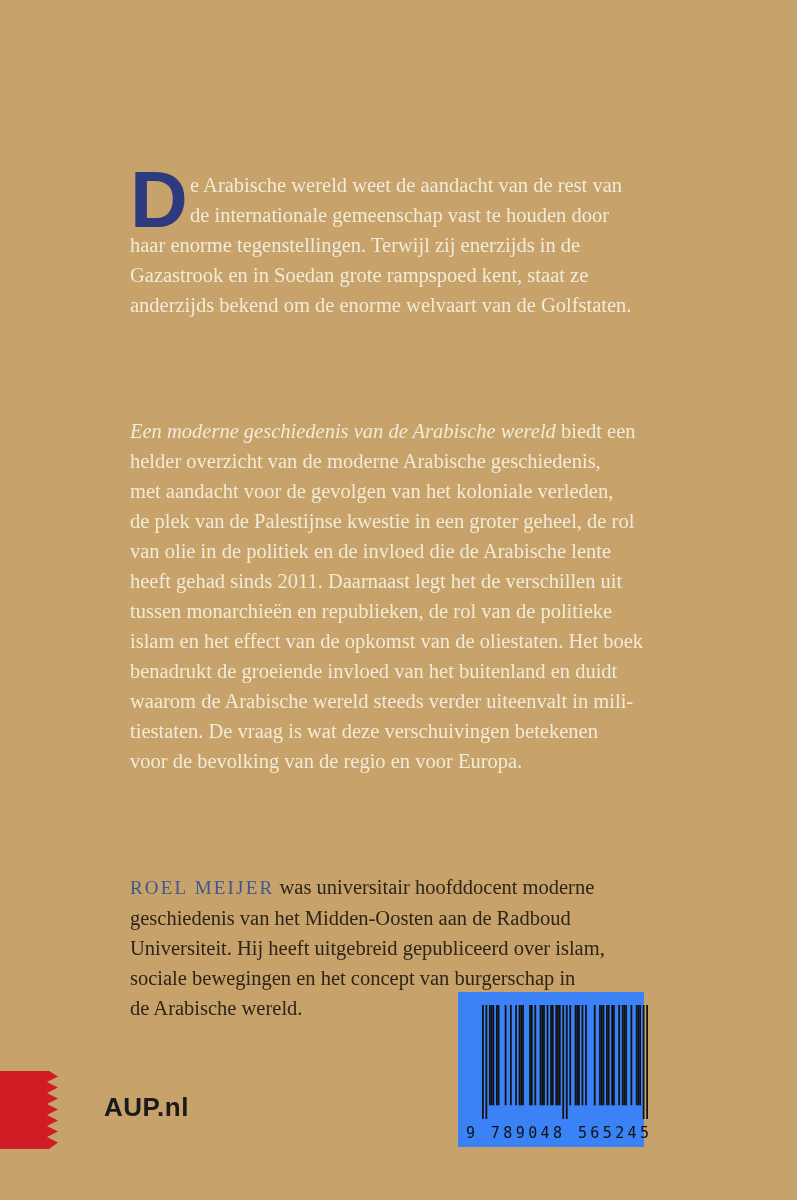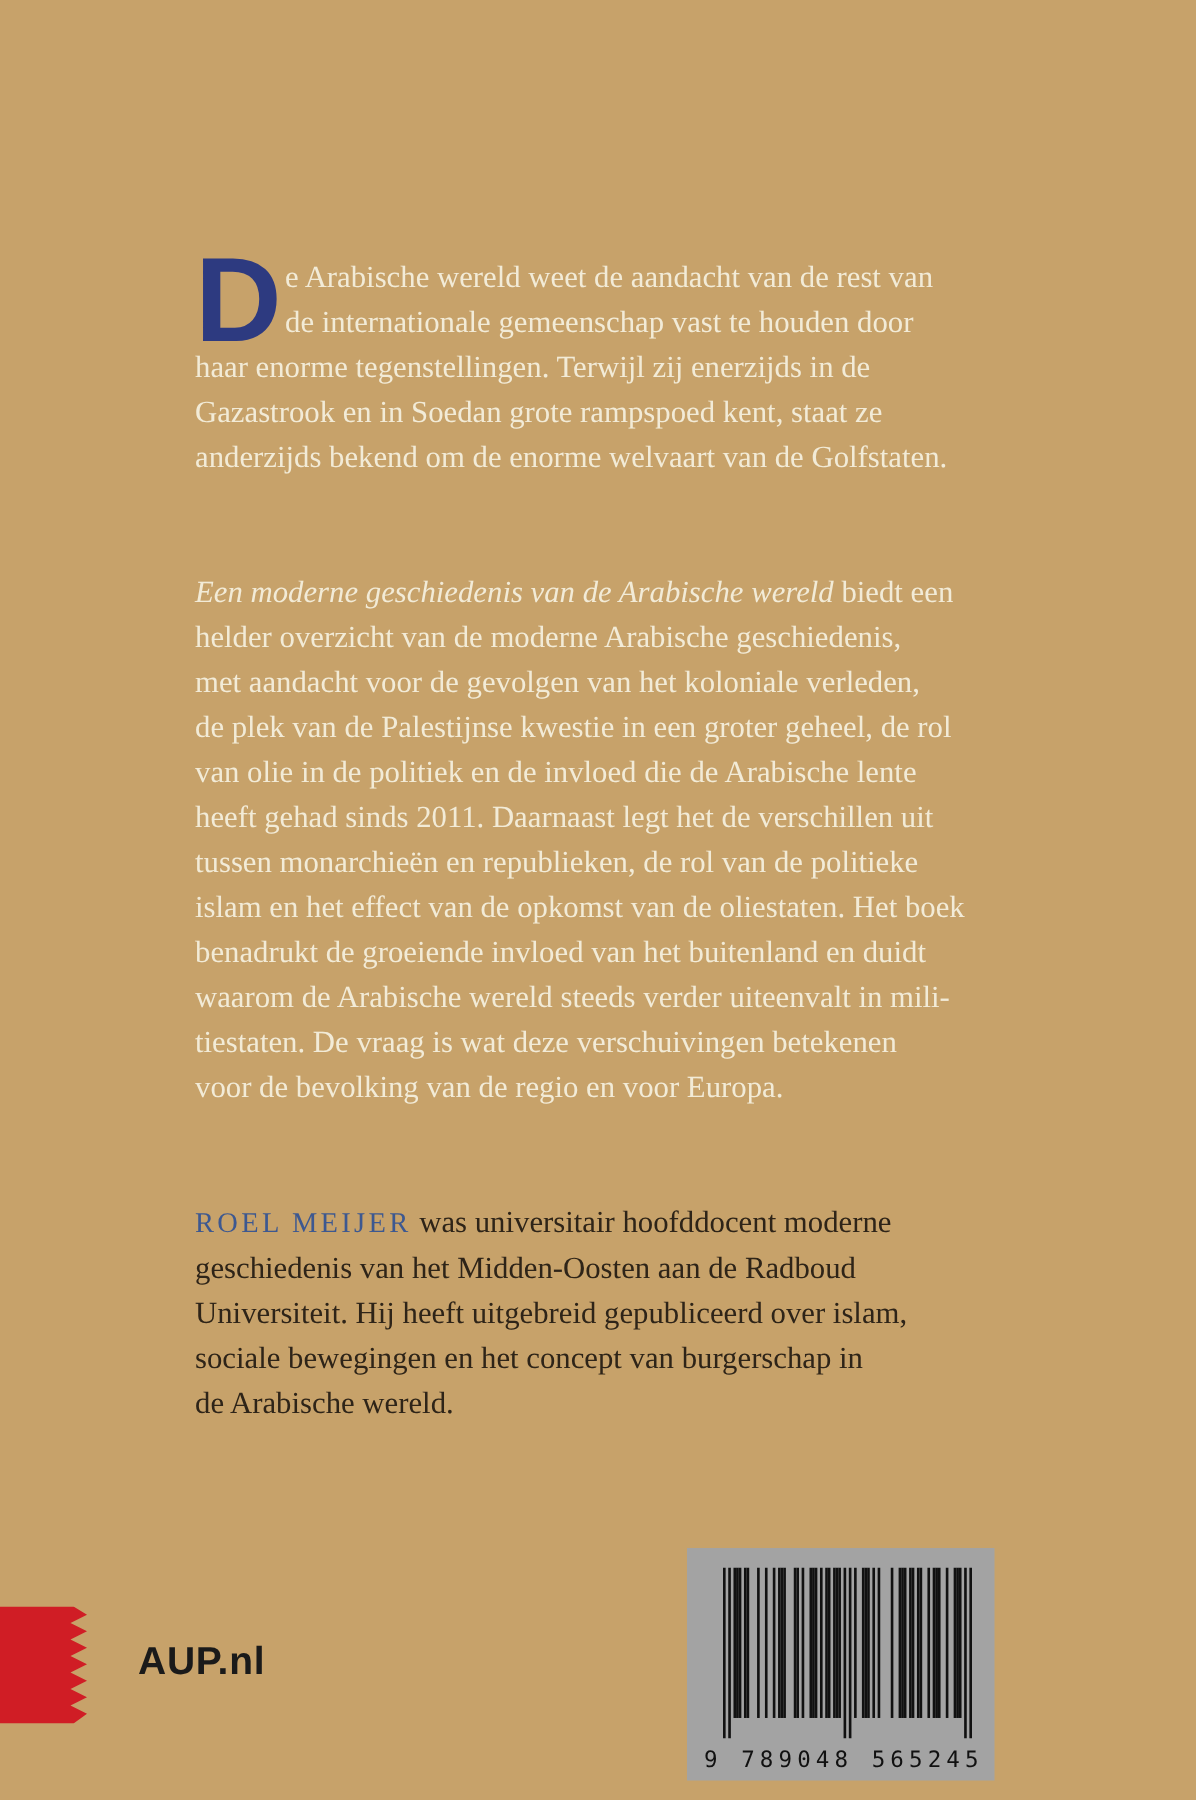--- a/index.html
+++ b/index.html
@@ -25,21 +25,21 @@
     position: absolute;
     left: 130px;
     top: 140px;
     width: 600px;
     color: var(--cream);
     font-size: 20.5px;
     line-height: 30px;
     white-space: pre-line;
   }
   .text-block p { margin: 0; }
-  .para + .para { }
+  .para + .para { margin-top: 36px; }
   .dropcap {
     float: left;
     width: 54px;
     height: 60px;
     margin-right: 6px;
     font-family: "Liberation Sans", "DejaVu Sans", sans-serif;
     font-weight: bold;
     font-size: 80px;
     line-height: 60px;
     color: var(--navy);
@@ -55,36 +55,36 @@
   }
   .ribbon {
     position: absolute;
     left: 0;
     top: 1071px;
     width: 58px;
     height: 78px;
   }
   .publisher-label {
     position: absolute;
-    left: 92px;
+    left: 104px;
     top: 1093px;
     font-family: "Liberation Sans", "DejaVu Sans", sans-serif;
     font-weight: bold;
     font-size: 26px;
     line-height: 28px;
     color: var(--black);
     letter-spacing: 0.5px;
   }
   .barcode-box {
     position: absolute;
     left: 458px;
-    top: 1032px;
-    width: 205px;
+    top: 992px;
+    width: 186px;
     height: 155px;
-    background: #a3a3a3;
+    background: #3b82f6;
   }
   .barcode-bars {
     position: absolute;
     left: 24px;
     top: 13px;
     width: 166px;
     height: 114px;
   }
   .barcode-digits {
     position: absolute;

